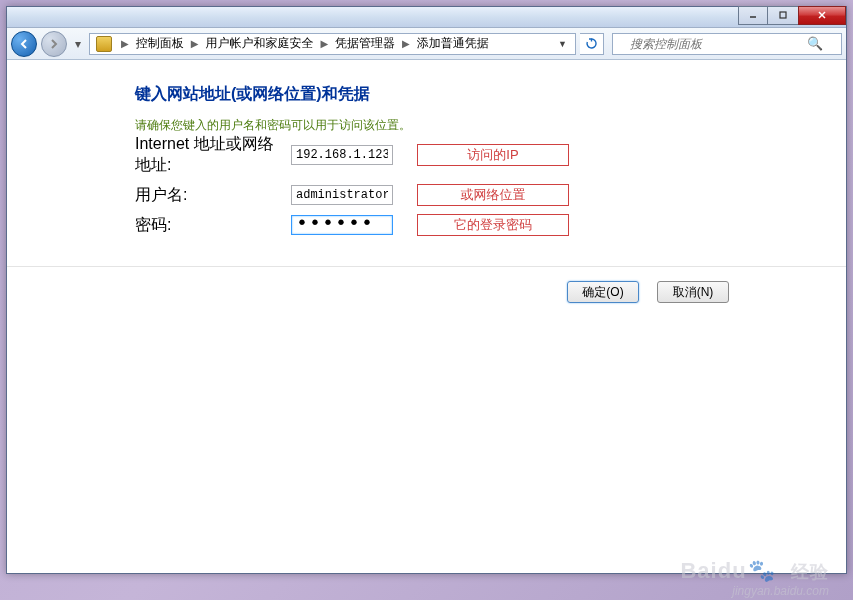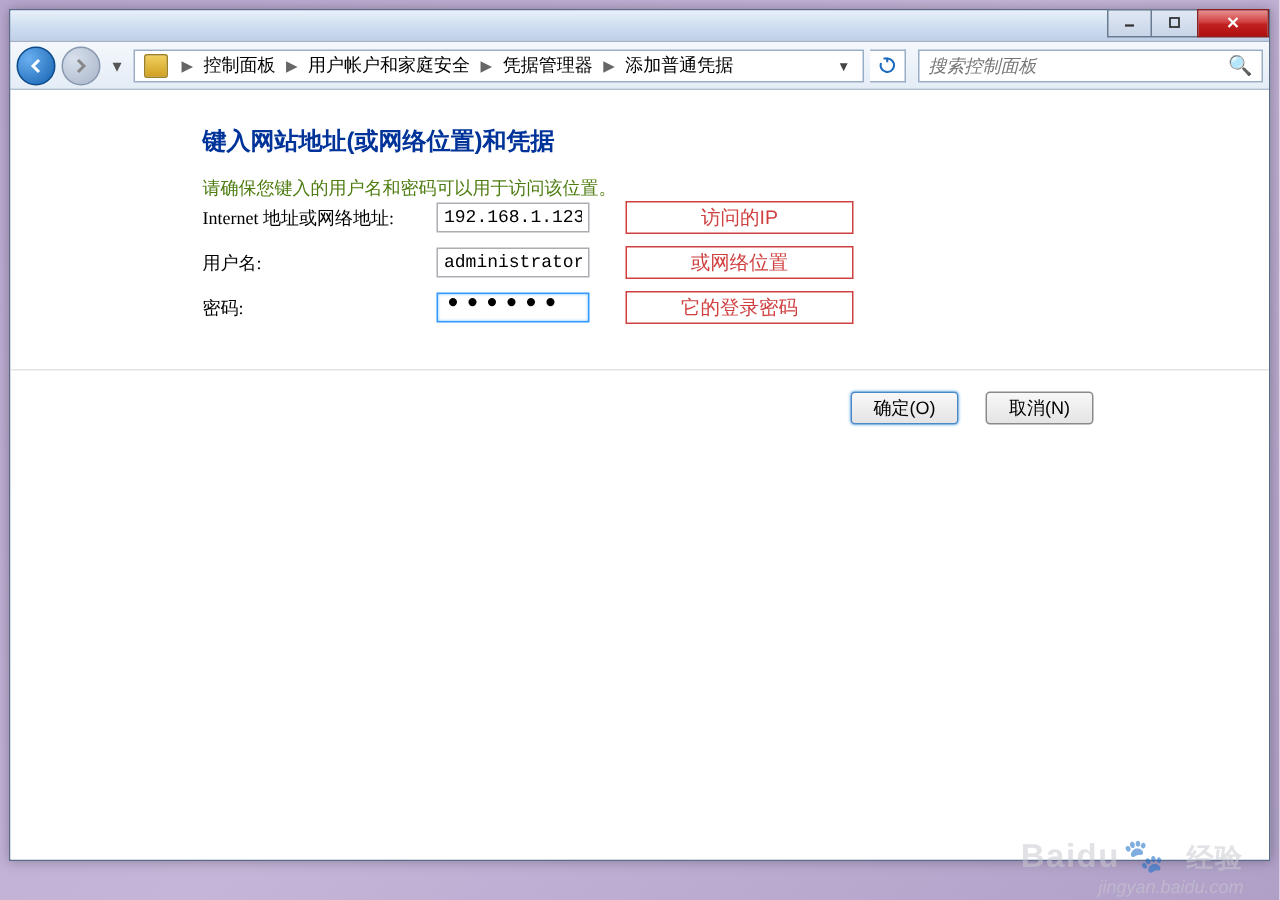--- a/index.html
+++ b/index.html
@@ -78,38 +78,38 @@
 .bc-sep { color: #666; margin: 0 5px; font-size: 10px; }
 .bc-item { color: #000; padding: 16px 2px; }
 .bc-dd { margin-left: auto; padding: 0 6px; color: #444; font-size: 9px; border-left: 1px solid transparent; }
 .refresh {
   width: 24px; height: 22px; border: 1px solid #9aadc7; border-left: none;
   background: #fff; display: flex; align-items: center; justify-content: center;
   color: #1a6ac0;
 }
 .search {
   width: 230px; height: 22px; border: 1px solid #9aadc7; background: #fff;
-  margin-left: 4px; display: flex; align-items: center; padding: 0 6px;
+  margin-left: 4px; display: flex; align-items: center; padding: 0 17px;
 }
 .search input {
   flex: 1; border: none; outline: none; font-size: 12px; color: #888;
   font-style: italic; background: transparent;
 }
 .search-icon { color: #4a8ad0; font-size: 13px; }
 .content {
   flex: 1; background: #fff; padding: 24px 0 0 128px; overflow: auto;
   position: relative;
 }
 .heading { color: #003399; font-size: 16px; font-weight: bold; margin-bottom: 12px; }
 .subtext { color: #4d7c0f; font-size: 12px; }
 .form-grid {
   display: grid; grid-template-columns: 150px 120px 140px; gap: 8px 6px;
   align-items: center;
 }
-.form-label { font-size: 12px; color: #000; font-family: Liberation Serif, serif; }
+.form-label { font-size: 16px; color: #000; }
 .form-input {
   height: 20px; border: 1px solid #abadb3; padding: 1px 4px;
   font-size: 12px; font-family: Liberation Mono, monospace; width: 102px;
 }
 .form-input.focused { border: 1px solid #3399ff; box-shadow: 0 0 2px #6bf inset; }
 .red-box {
   border: 1px solid #d04040; height: 22px; width: 152px;
   display: flex; align-items: center; justify-content: center;
   color: #d04040; font-size: 13px;
 }

